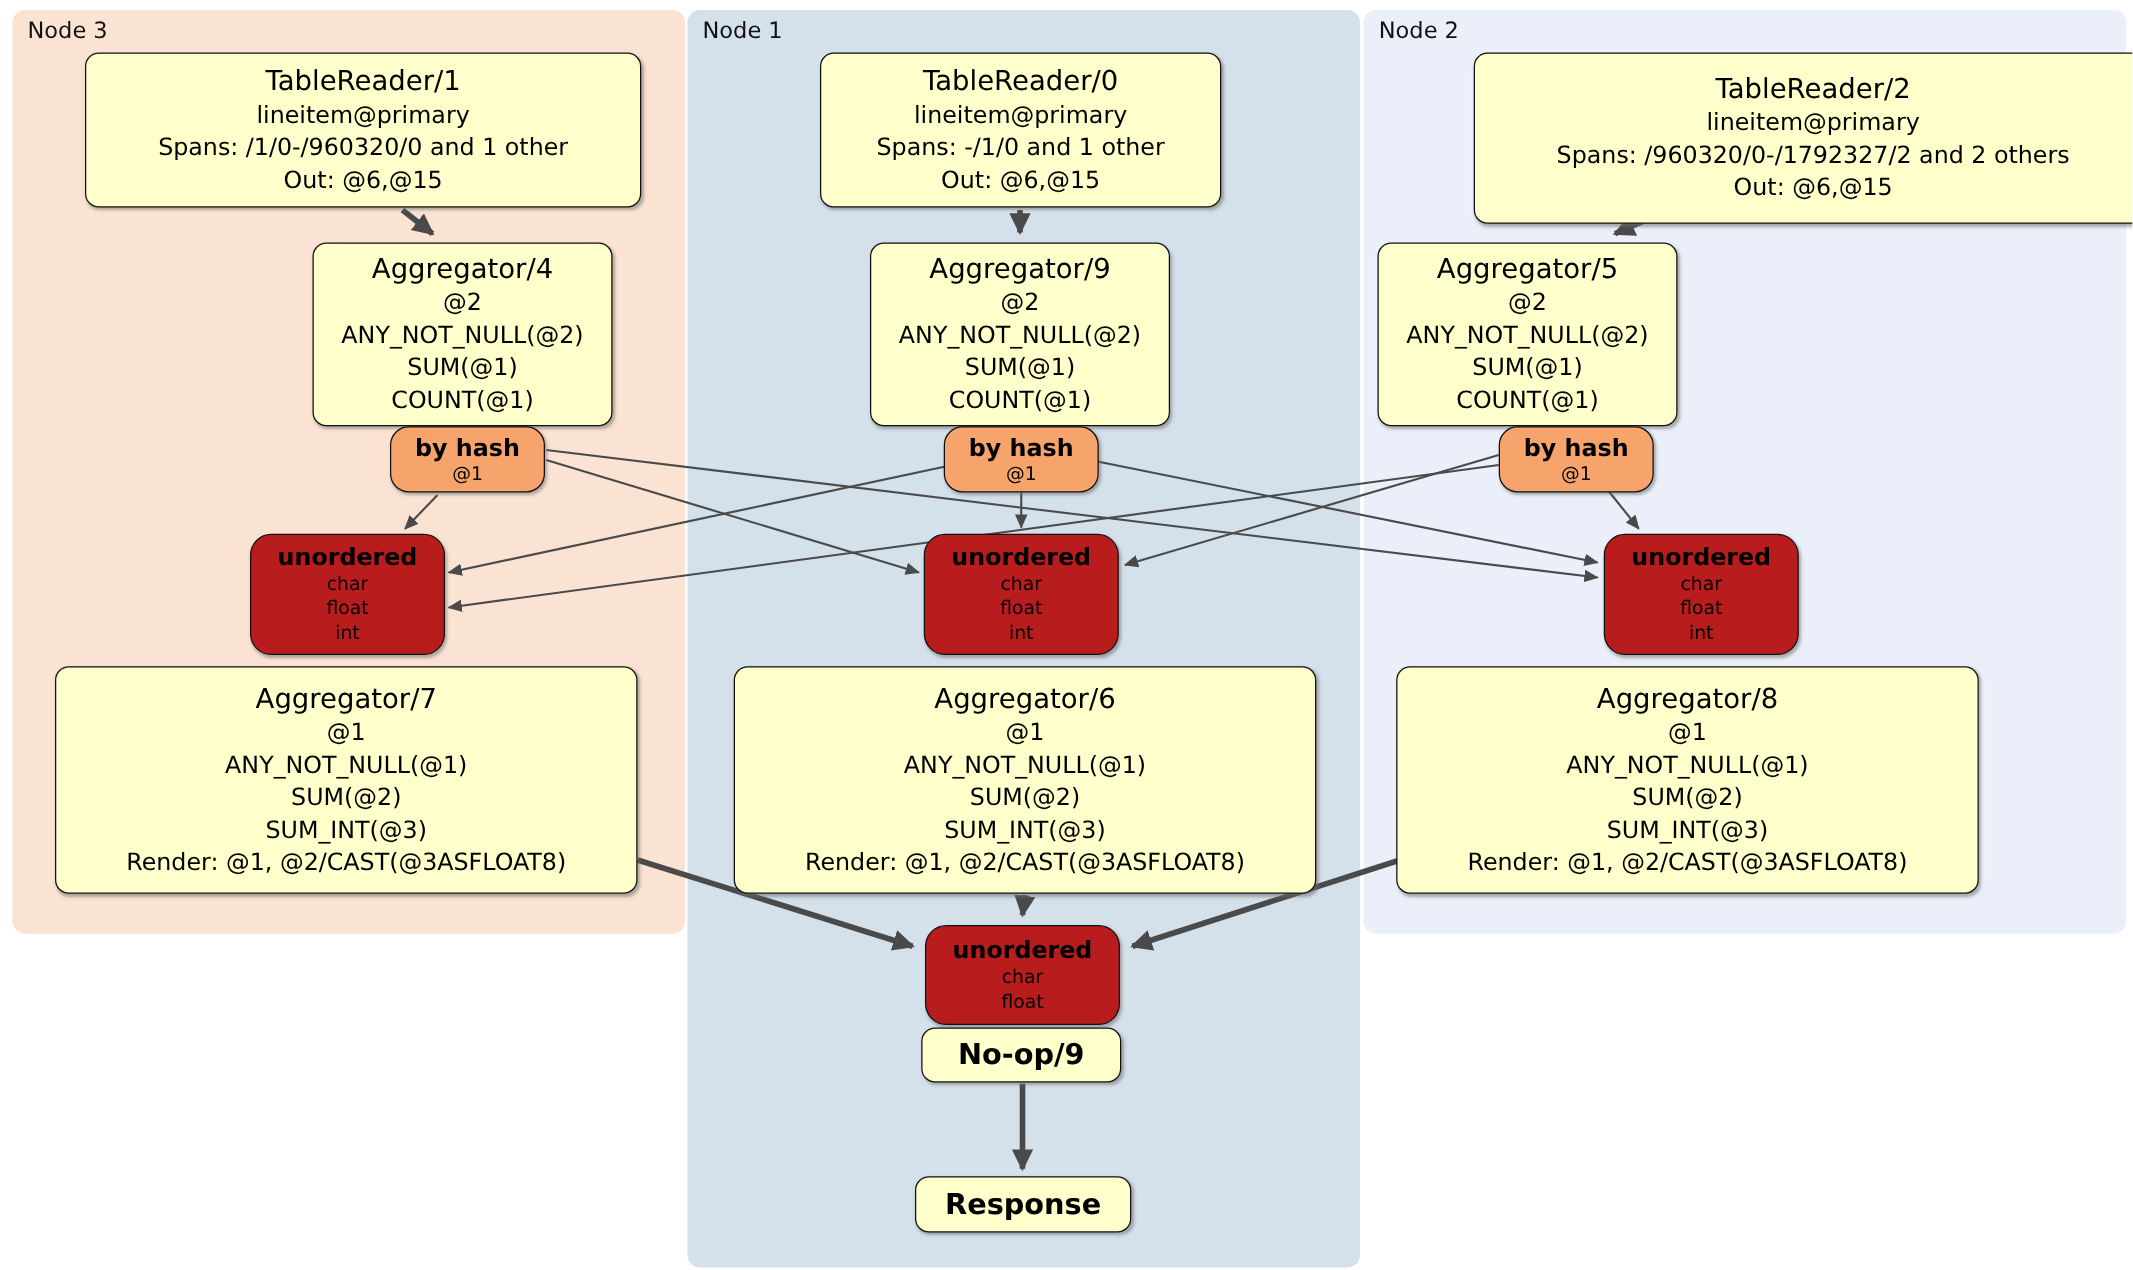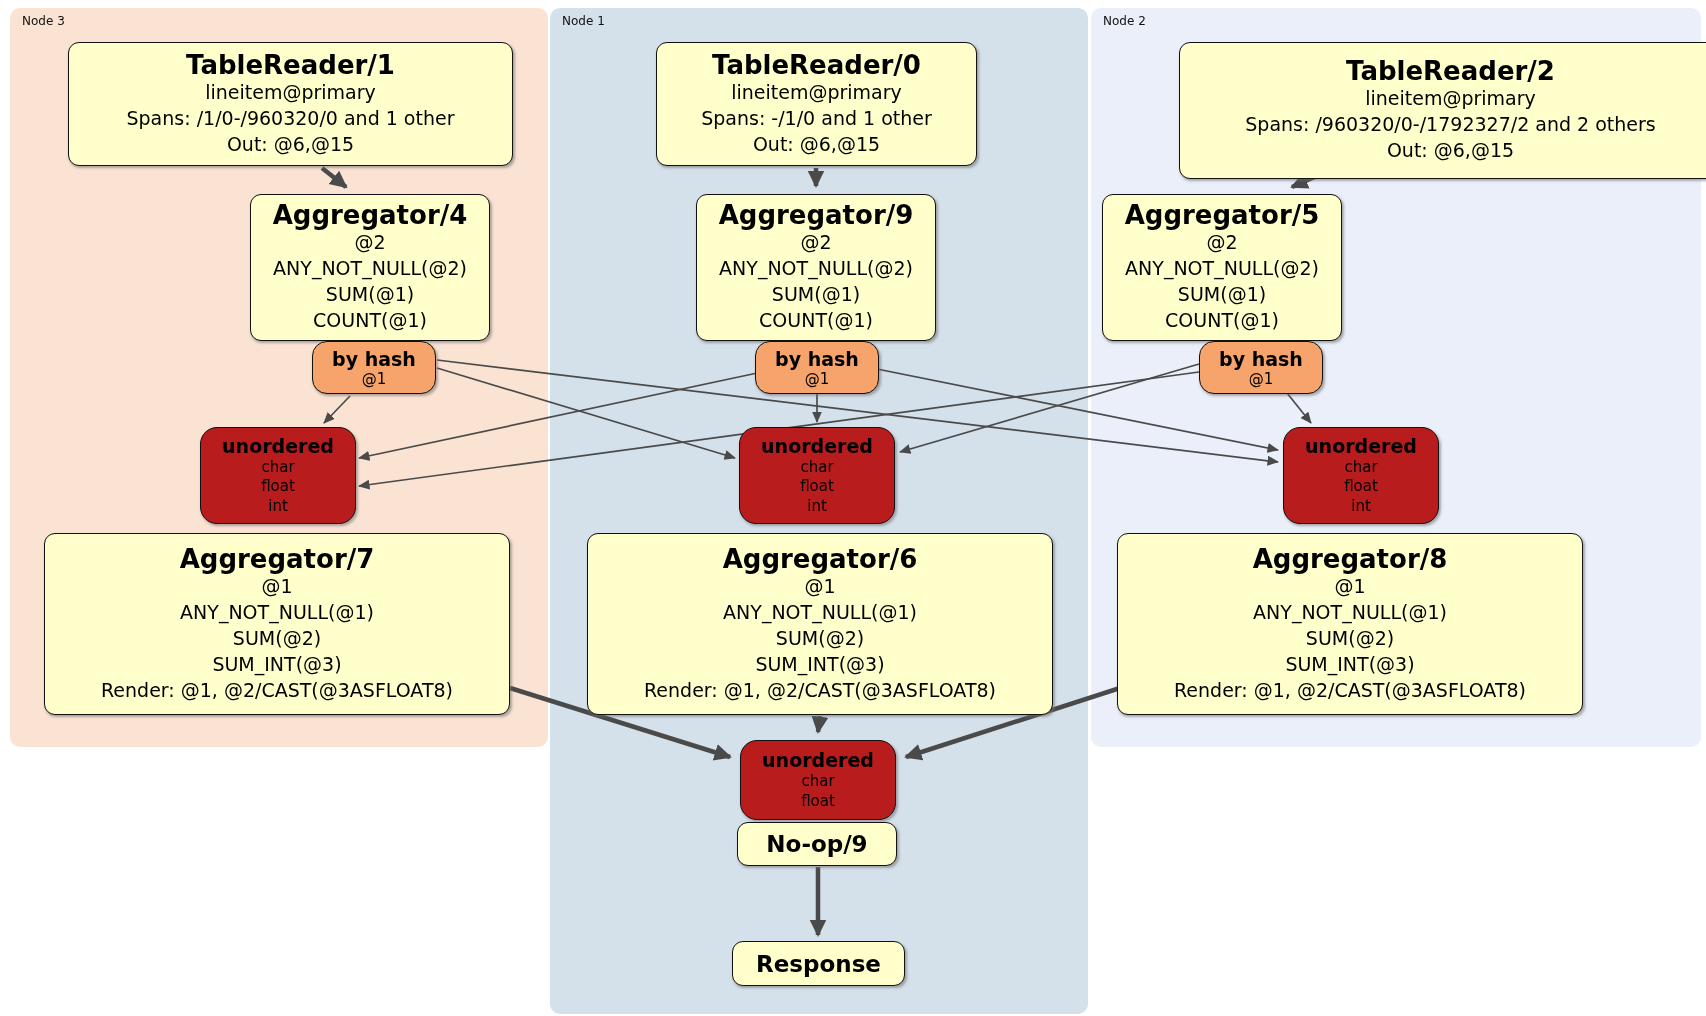--- a/index.html
+++ b/index.html
@@ -1,31 +1,31 @@
 <!DOCTYPE html>
 <html><head>
 <meta charset="utf-8">
 <style>
   html,body{margin:0;padding:0;background:#ffffff;}
   body{font-family:"DejaVu Sans","Liberation Sans",sans-serif;color:#000;}
   .canvas{position:relative;width:1706px;height:1016px;background:#fff;overflow:hidden;}
 
   .panel{position:absolute;border-radius:10px;z-index:0;}
-  .panel-label{position:absolute;left:12px;top:6px;font-size:12px;color:#111;}
+  .panel-label{position:absolute;left:12px;top:6px;font-size:18px;color:#111;}
   .panel.n3{background:#fbe3d3;}
   .panel.n1{background:#d4e0ea;}
   .panel.n2{background:#eaeff9;}
 
   svg.edges{position:absolute;left:0;top:0;z-index:1;}
 
   .box{position:absolute;z-index:2;box-sizing:border-box;display:flex;flex-direction:column;
        align-items:center;justify-content:center;text-align:center;
        border:1.6px solid #111;box-shadow:1.5px 2px 2.5px rgba(110,110,110,.55);}
   .ybox{background:#ffffcc;border-radius:11px;}
-  .bt{font-weight:bold;font-size:26px;line-height:27px;white-space:nowrap;}
+  .bt{font-weight:normal;font-size:22px;line-height:27px;white-space:nowrap;}
   .bl{font-size:19px;line-height:26px;white-space:nowrap;}
   .router{background:#f6a46b;border-radius:15px;}
   .router .rt{font-weight:bold;font-size:19px;line-height:22px;}
   .router .rs{font-size:15px;line-height:18px;}
   .sync{background:#b91c1c;border-radius:17px;}
   .sync .st{font-weight:bold;font-size:19px;line-height:23px;}
   .sync .sl{font-size:15px;line-height:19.5px;}
   .small-title{font-weight:bold;font-size:23px;line-height:26px;white-space:nowrap;}
 </style>
 </head>

